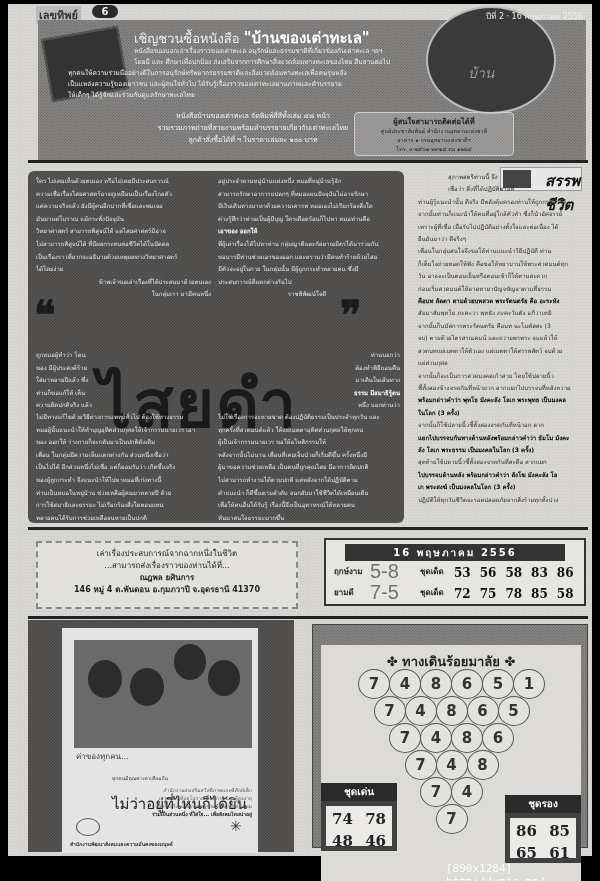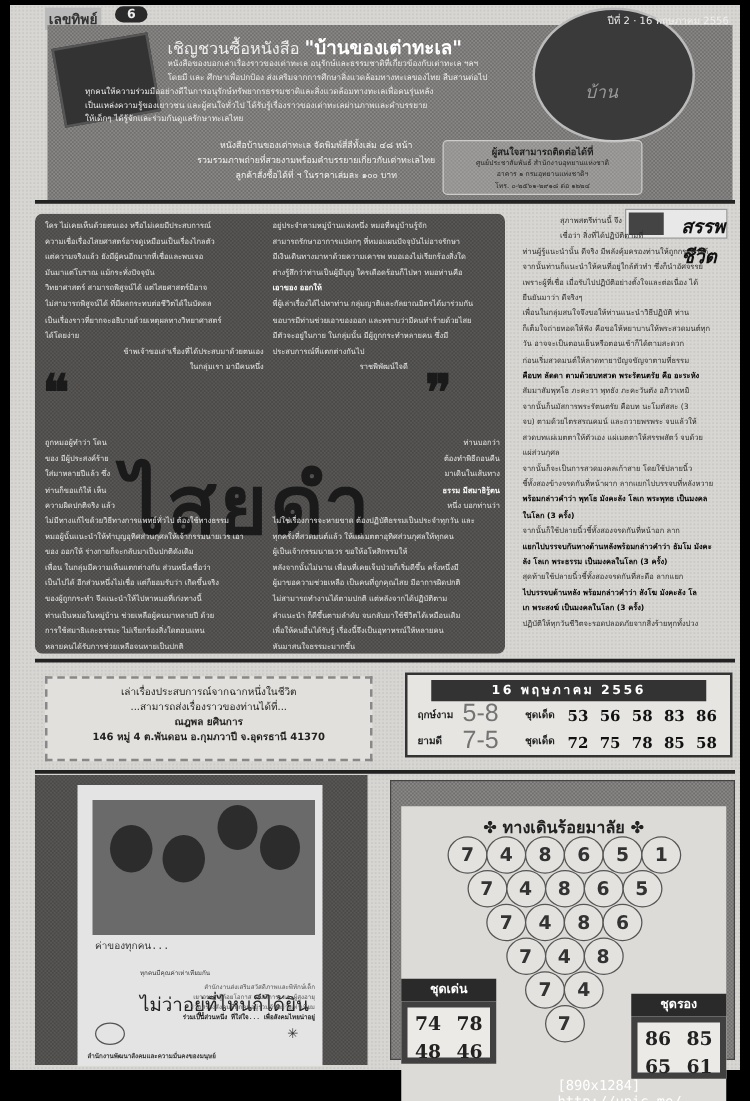--- a/index.html
+++ b/index.html
@@ -73,21 +73,21 @@
     
     .lotto { position: absolute; left: 322px; top: 540px; width: 262px; height: 68px; border: 2px solid #333; background: #e6e5e2; }
     .lotto-head { margin: 4px auto 0; width: 220px; height: 17px; background: #333; color: #fff; font-weight: bold; font-size: 10px; text-align: center; line-height: 17px; letter-spacing: 2px; }
     .lotto-row { display: flex; align-items: center; height: 21px; padding-left: 8px; }
     .lotto-row .lbl { font-size: 8px; font-weight: bold; color: #222; width: 36px; }
     .lotto-row .main { font-size: 20px; color: #737373; width: 50px; font-family: "Liberation Sans Narrow","Liberation Sans", sans-serif; }
     .lotto-row .sub { font-size: 8px; font-weight: bold; color: #222; width: 34px; }
     .lotto-row .nums span { font-family: "DejaVu Serif", serif; font-weight: bold; font-size: 12px; color: #111; margin-right: 9px; }
     
     .poster-bg { position: absolute; left: 28px; top: 620px; width: 266px; height: 232px; }
-    .poster { position: absolute; left: 60px; top: 628px; width: 196px; height: 225px; background: #e4e4e4; font-family: Liberation Mono, monospace; }
+    .poster { position: absolute; left: 60px; top: 628px; width: 196px; height: 225px; background: #e4e4e4; }
     .poster-photo { position: absolute; left: 12px; top: 12px; width: 178px; height: 108px; background: #6a6a6a; overflow:hidden;}
     .head { position: absolute; border-radius: 50%; background: #2c2c2c; }
     .poster-t1 { position: absolute; left: 14px; top: 122px; font-size: 8px; color: #333; }
     .poster-t2 { position: absolute; left: 50px; top: 134px; font-size: 15px; color: #222; margin-top: 30px; }
     .poster-lines { position: absolute; left: 80px; top: 158px; width: 110px; }
     .poster-lines div { font-size: 5px; color: #555; line-height: 8px; white-space: nowrap; overflow: hidden; text-align: right; }
     .poster-emblem { position: absolute; left: 14px; top: 190px; width: 24px; height: 18px; border: 1px solid #555; border-radius: 50%; }
     .poster-foot { position: absolute; left: 8px; top: 212px; font-size: 5px; color: #333; font-weight: bold; }
     
     .puzzle { position: absolute; left: 312px; top: 624px; width: 276px; height: 224px; border: 1px solid #444; }

